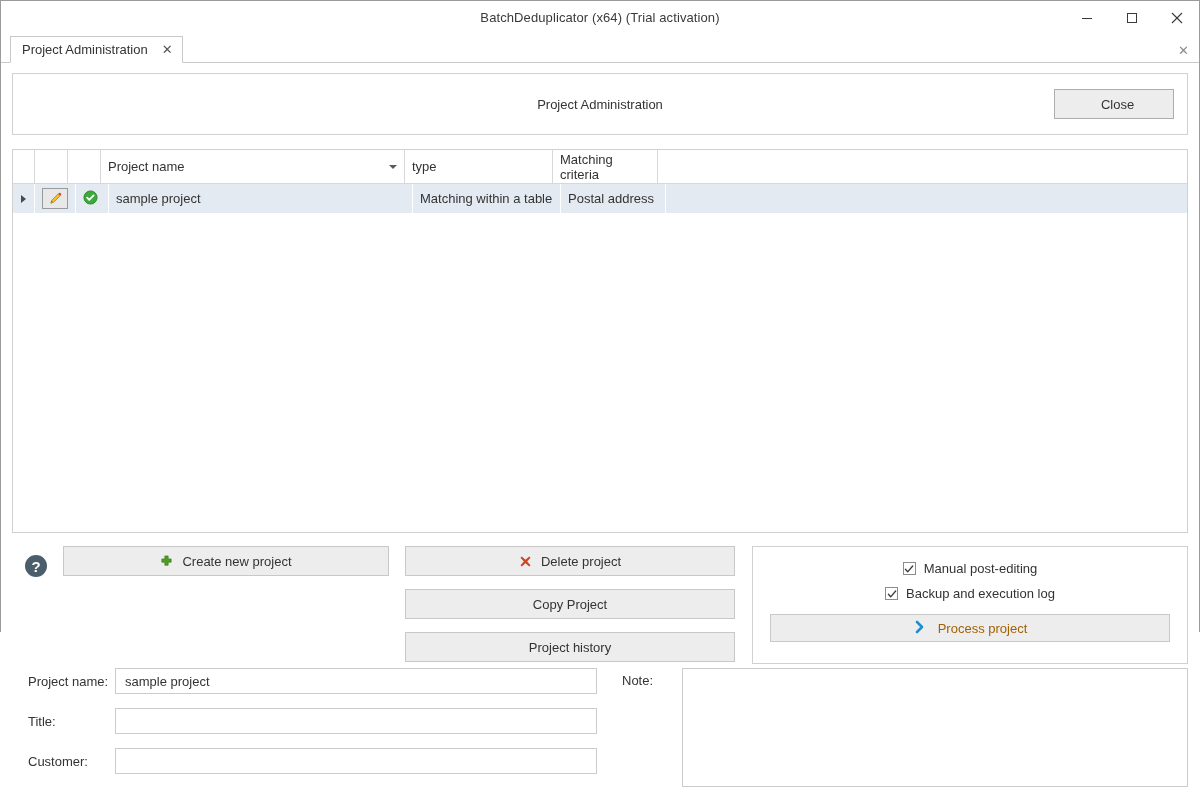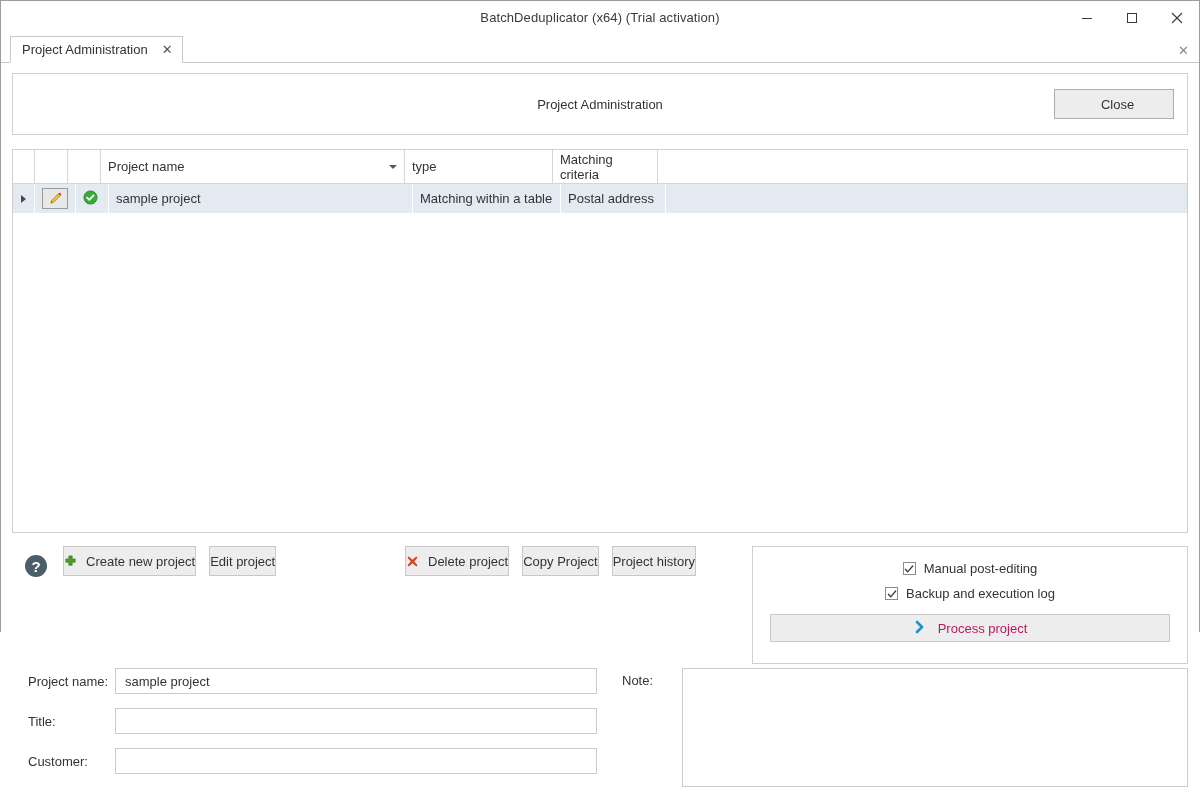--- a/index.html
+++ b/index.html
@@ -244,21 +244,21 @@
   }
   .help-icon {
     flex: 0 0 24px;
     width: 24px; height: 24px;
     margin-top: 8px;
     margin-left: 12px;
     margin-right: 15px;
   }
   .btn-col {
     display: flex;
-    flex-direction: row;
+    flex-direction: column;
     gap: 13px;
   }
   .btn-col-a { flex: 0 0 326px; }
   .btn-col-b { flex: 0 0 330px; margin-left: 16px; }
   .pbtn {
     height: 30px;
     background: #ededed;
     border: 1px solid #c8c8c8;
     box-sizing: border-box;
     display: flex;
@@ -303,21 +303,21 @@
     width: 400px;
     height: 28px;
     background: #ededed;
     border: 1px solid #c8c8c8;
     box-sizing: border-box;
     display: flex;
     align-items: center;
     justify-content: center;
     gap: 11px;
     font-size: 13px;
-    color: #be185d;
+    color: #a16207;
     margin-top: 3px;
   }
 
   
   .form-area {
     margin-top: 4px;
     flex: 1 1 auto;
     display: flex;
   }
   .form-left {
@@ -474,23 +474,20 @@
 
       <div class="btn-col btn-col-a">
         <div class="pbtn">
           <span class="ico">
             <svg width="13" height="13" viewBox="0 0 14 14">
               <path d="M5.2 1h3.6v3.2H12v3.6H8.8V11H5.2V7.8H2V4.2h3.2z" fill="#4e9b28" stroke="#3c7a1e" stroke-width="0.7" stroke-linejoin="round"></path>
             </svg>
           </span>
           <span>Create new project</span>
         </div>
-        <div class="pbtn">
-          <span>Edit project</span>
-        </div>
       </div>
 
       <div class="btn-col btn-col-b">
         <div class="pbtn">
           <span class="ico">
             <svg width="13" height="13" viewBox="0 0 14 14">
               <path d="M3 1.6l4 3.6 4-3.6 1.4 1.4-3.6 4 3.6 4L11 12.4l-4-3.6-4 3.6L1.6 11l3.6-4-3.6-4z" fill="#d1451f"></path>
             </svg>
           </span>
           <span>Delete project</span>

